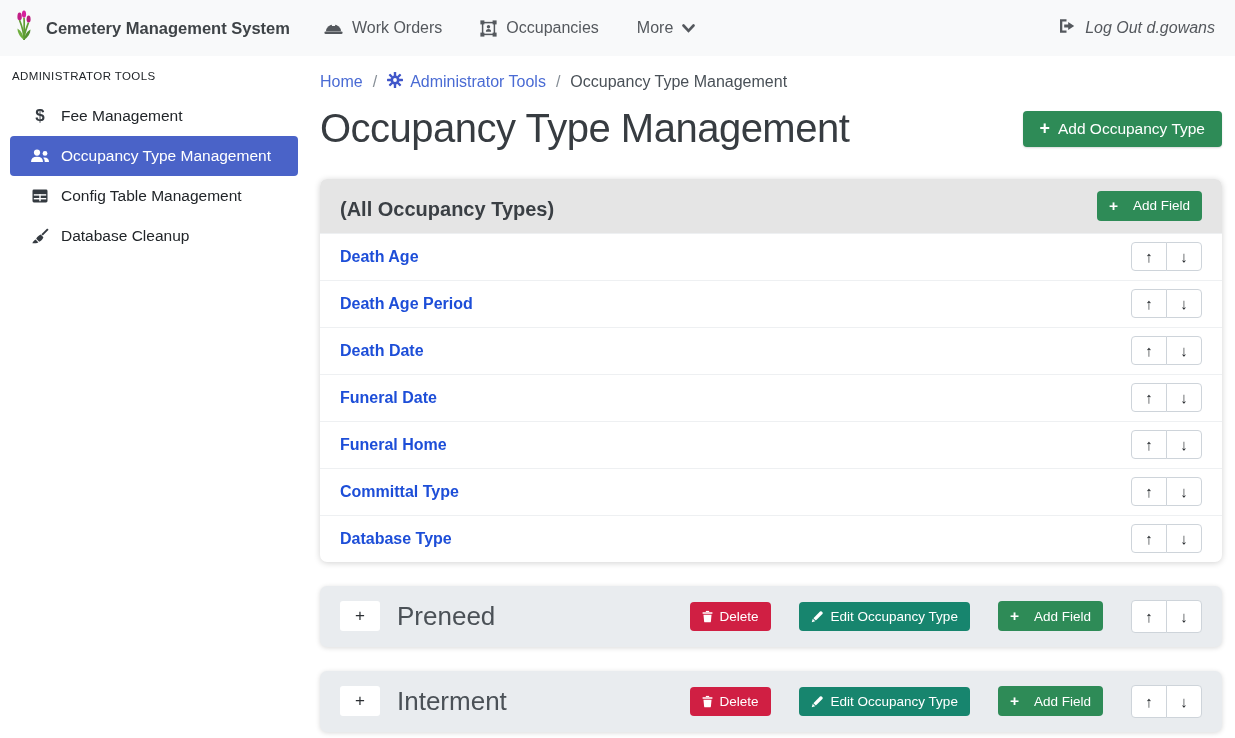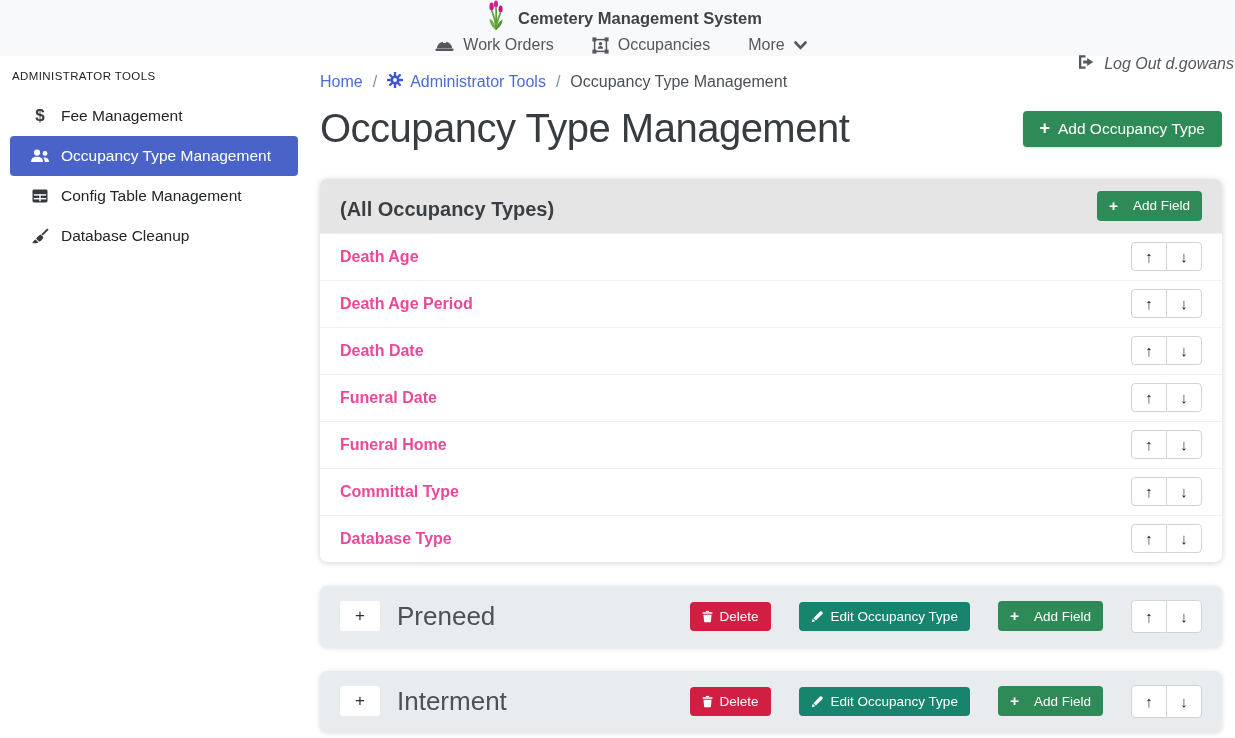--- a/index.html
+++ b/index.html
@@ -1,21 +1,21 @@
 <!DOCTYPE html>
 <html><head>
 <meta charset="utf-8">
 <style>
   * { margin:0; padding:0; box-sizing:border-box; }
   html,body { width:1235px; height:738px; overflow:hidden; background:#fff;
     font-family:"Liberation Sans", sans-serif; color:#212529; }
 
   
   .navbar { height:56px; background:#f8f9fa; display:flex; align-items:center;
-    padding:0 1px 0 12px;flex-direction:column; }
+    padding:0 20px 0 12px; }
   .brand { display:flex; align-items:center; cursor:pointer; }
   .brand-text { font-size:16.5px; font-weight:700; color:#3e4347; margin-left:10px; }
   .nav-links { display:flex; align-items:center; margin-left:34px;justify-content:center; }
   .nav-item { display:flex; align-items:center; gap:9px; margin-right:38px;
     font-size:16px; color:#54585d; cursor:pointer; }
   .nav-item .glyph { display:flex; align-items:center; }
   .nav-right { margin-left:auto; display:flex; align-items:center; gap:9px;
     font-size:16px; color:#54585d; cursor:pointer;font-style:italic; }
 
   
@@ -55,21 +55,21 @@
 
   
   .card { margin-top:28px; border-radius:7px; background:#fff;
     box-shadow:0 1px 6px rgba(0,0,0,.18); overflow:hidden; }
   .card-header { background:#e5e5e5; padding:12px 20px; display:flex;
     align-items:flex-end; justify-content:space-between; }
   .card-title { font-size:20px; font-weight:600; color:#3a3f44; }
   .field-row { display:flex; align-items:center; justify-content:space-between;
     padding:8px 20px; min-height:47px; border-top:1px solid #eef0f2; }
   .field-row:first-of-type { border-top:none; }
-  .field-link { font-size:16px; font-weight:700; color:#ec4899;
+  .field-link { font-size:16px; font-weight:700; color:#1d4ed8;
     text-decoration:none; cursor:pointer; }
   .arrow-group { display:flex; }
   .btn-arrow { width:36px; height:29px; background:#fff; border:1px solid #ced4da;
     display:flex; align-items:center; justify-content:center; font-size:15px;
     font-weight:600; color:#212529; cursor:pointer; }
   .btn-arrow.up { border-radius:4px 0 0 4px; }
   .btn-arrow.down { border-radius:0 4px 4px 0; margin-left:-1px; }
 
   
   .type-section { margin-top:24px; background:#e9ecef; border-radius:7px;

